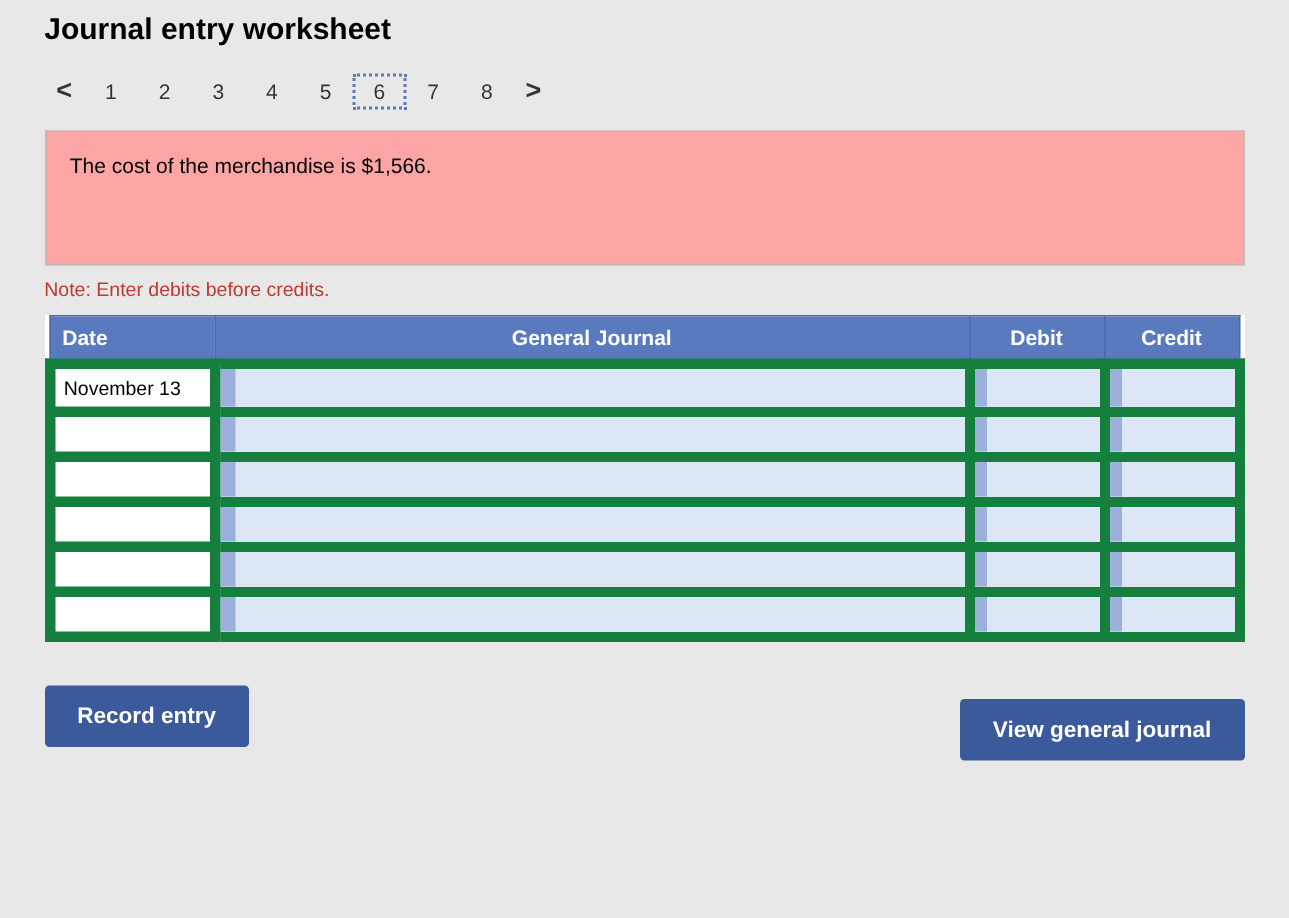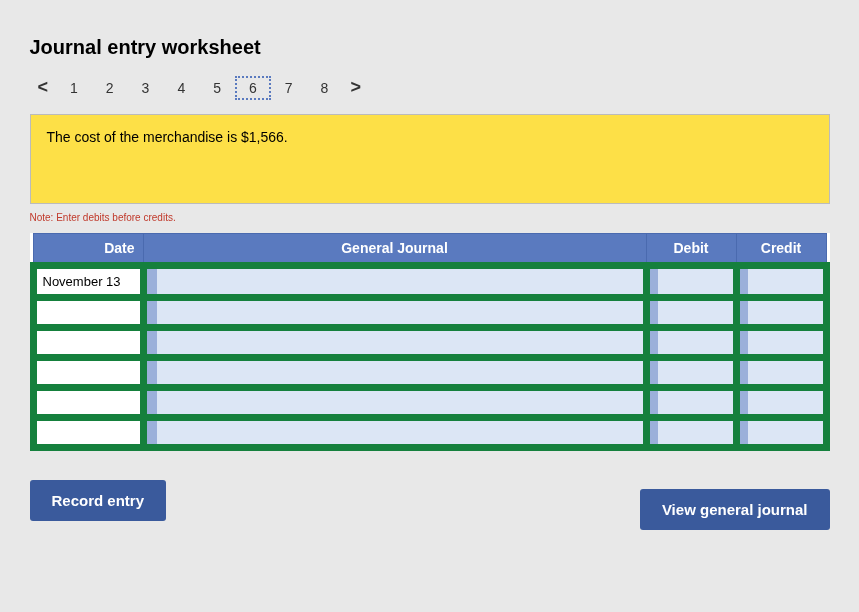--- a/index.html
+++ b/index.html
@@ -10,21 +10,21 @@
       width: 859px;
       min-height: 612px;
       display: flex;
       align-items: center;
       justify-content: center;
     }
     .container {
       background: #e8e8e8;
       width: 840px;
       min-height: 612px;
-      padding: 36px 20px;
+      padding: 9px 20px;
     }
     .title {
       font-size: 20px;
       font-weight: bold;
       margin-bottom: 14px;
       color: #000;
     }
     .pagination {
       display: flex;
       align-items: center;
@@ -43,50 +43,50 @@
       padding: 4px 14px;
       font-size: 14px;
       color: #333;
       cursor: pointer;
     }
     .pagination-item.active {
       border: 2px dotted #5a7abf;
       padding: 2px 12px;
     }
     .description-box {
-      background: #fde047;
+      background: #fca5a5;
       border: 1px solid #bbb;
       padding: 14px 16px;
       min-height: 90px;
       margin-bottom: 8px;
       font-size: 14px;
       color: #000;
     }
     .note {
       color: #c0392b;
-      font-size: 10px;
+      font-size: 13px;
       margin-bottom: 10px;
     }
     .journal-table {
       width: 100%;
       border-collapse: collapse;
       background: #fff;
       margin-bottom: 20px;
     }
     .journal-table thead tr th {
       background: #5a7abf;
       color: #fff;
       font-weight: bold;
       padding: 6px 8px;
       border: 1px solid #4a6aaf;
       text-align: center;
     }
     .journal-table thead tr th.date-col {
       width: 110px;
-      text-align: right;
+      text-align: left;
     }
     .journal-table thead tr th.journal-col {
       text-align: center;
     }
     .journal-table thead tr th.debit-col {
       width: 90px;
       text-align: center;
     }
     .journal-table thead tr th.credit-col {
       width: 90px;

